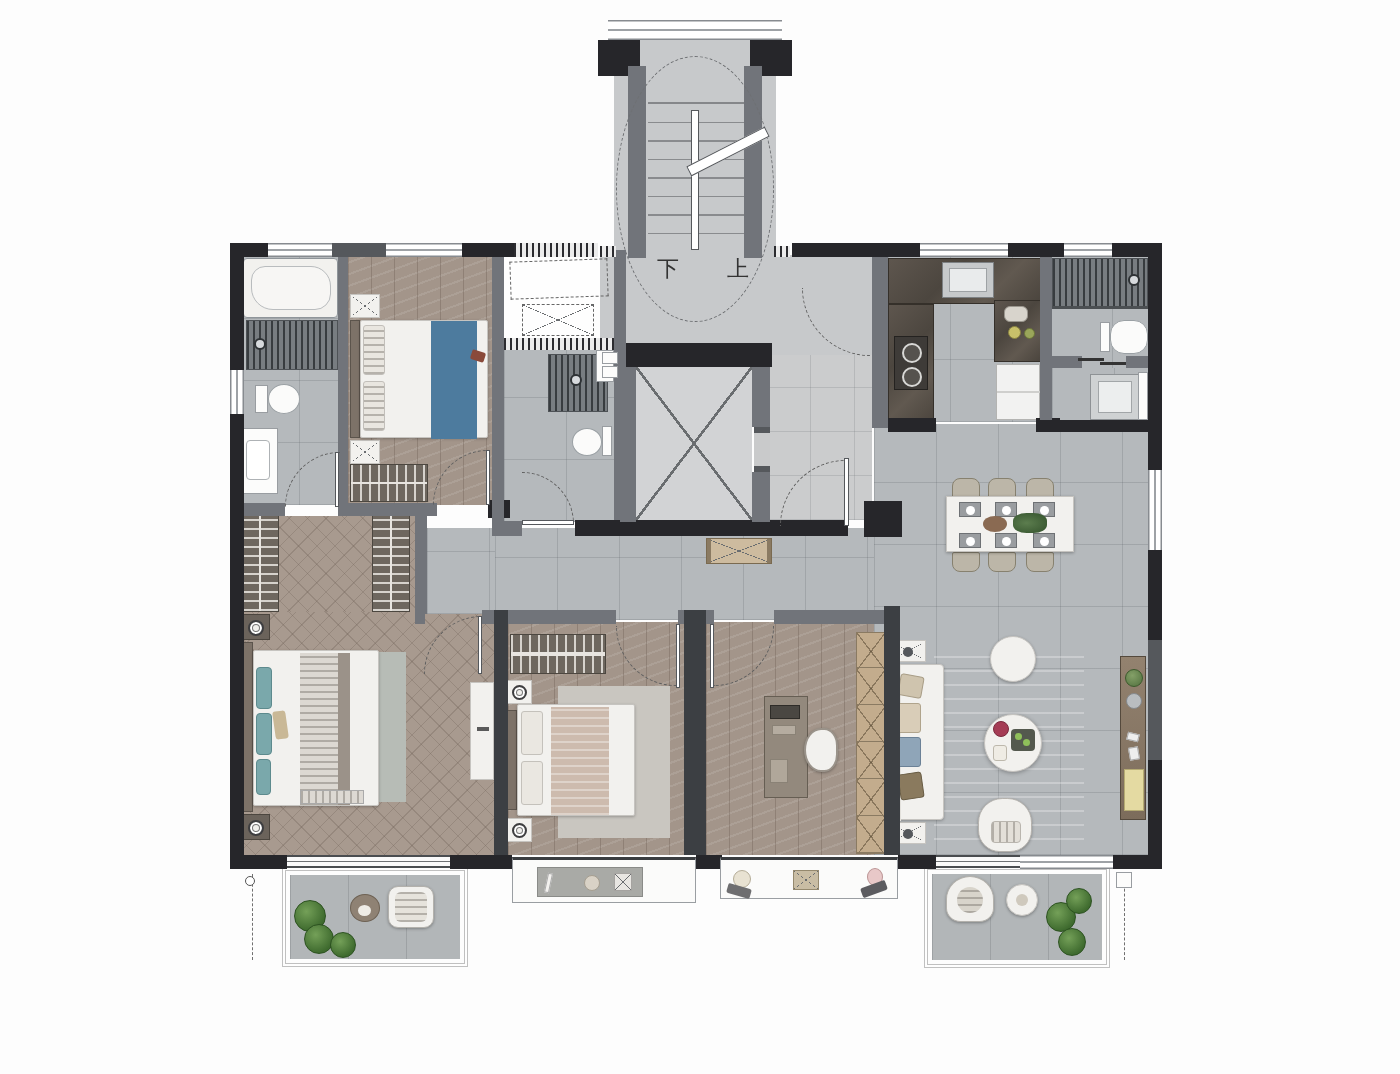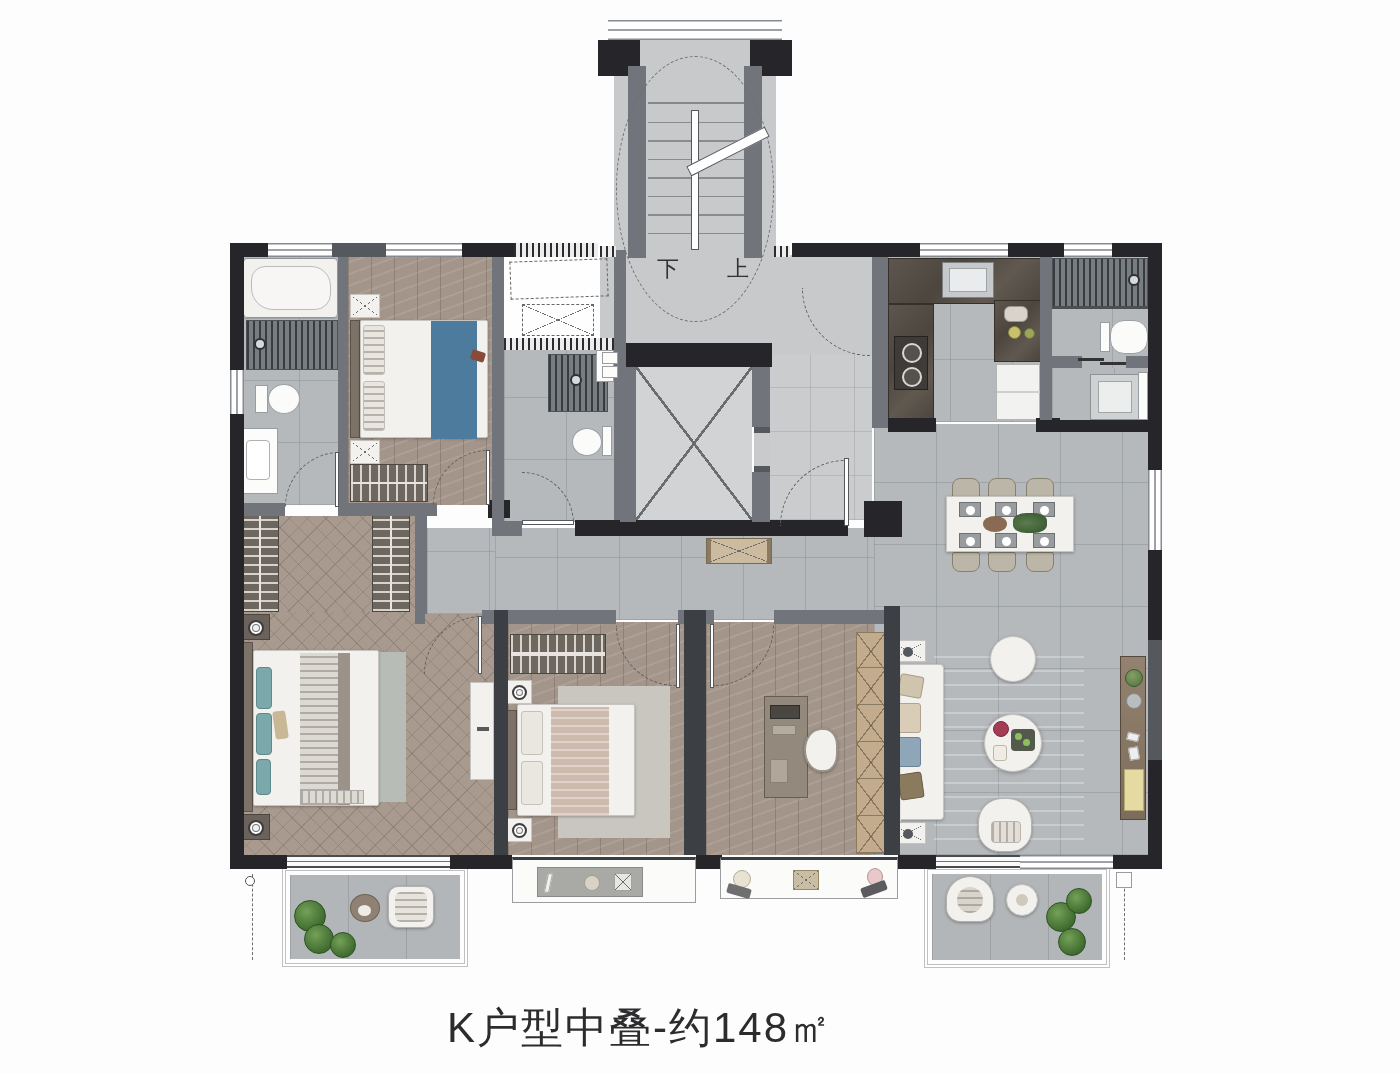--- a/index.html
+++ b/index.html
@@ -416,15 +416,14 @@
   </div>
   <div class="ab circle wht" style="left:1006px;top:884px;width:32px;height:32px;box-shadow:0 1px 3px rgba(0,0,0,.3);z-index:3">
     <div class="ab circle" style="left:9px;top:9px;width:12px;height:12px;background:#cfc9bd"></div>
   </div>
   <div class="ab plant" style="left:1046px;top:902px;width:30px;height:30px;z-index:3"></div>
   <div class="ab plant" style="left:1066px;top:888px;width:26px;height:26px;z-index:3"></div>
   <div class="ab plant" style="left:1058px;top:928px;width:28px;height:28px;z-index:3"></div>
   <div class="ab dash" style="left:1124px;top:874px;width:2px;height:86px;z-index:2"></div>
   <div class="ab wfix" style="left:1116px;top:872px;width:16px;height:16px;z-index:3"></div>
 
-  <div class="ab title" style="left:230px;top:1000px;width:820px;z-index:9">K户型中叠-约148㎡</div>
 
 </div>
 
 </body></html>

